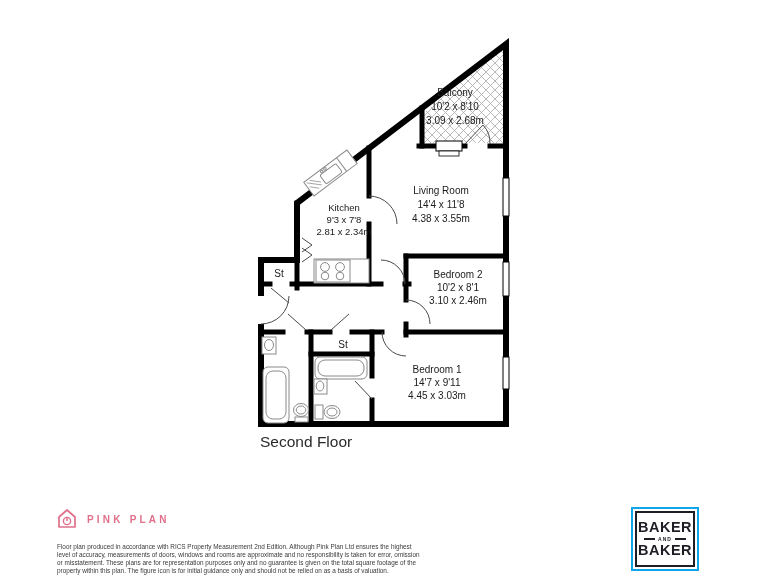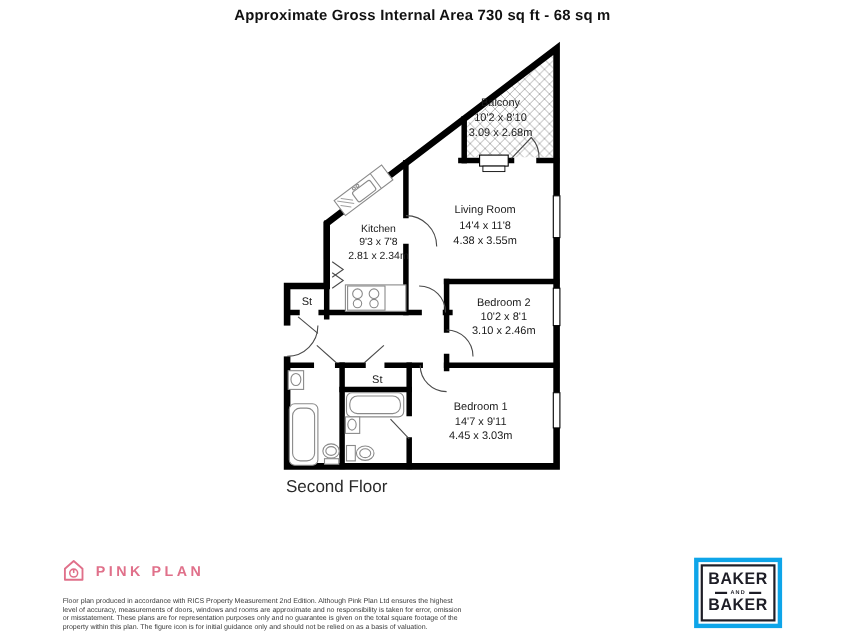--- a/index.html
+++ b/index.html
@@ -2,39 +2,38 @@
 <html><head>
 <meta charset="utf-8">
 <style>
   html,body{margin:0;padding:0;background:#fff;}
   .page{position:relative;width:768px;height:576px;background:#ffffff;overflow:hidden;
         font-family:"Liberation Sans",sans-serif;}
   .title{position:absolute;top:6px;left:0;width:768px;text-align:center;
          font-size:13.5px;font-weight:bold;color:#111;letter-spacing:.2px;}
   .plan-svg{position:absolute;left:0;top:0;}
   .pinkplan{position:absolute;left:55px;top:507px;display:flex;align-items:center;gap:8px;}
-  .pinkplan .label{font-size:13px;font-weight:bold;letter-spacing:3.2px;color:#e0708a;}
+  .pinkplan .label{font-size:10px;font-weight:bold;letter-spacing:3.2px;color:#e0708a;}
   .disclaimer{position:absolute;left:57px;top:543px;width:420px;
               font-size:6.4px;line-height:8px;color:#3a3a3a;}
-  .agent-logo{position:absolute;left:631px;top:507px;width:80px;height:64px;
-              border:4px solid #0ea5e9;box-sizing:border-box;padding:2px;background:#fff;}
+  .agent-logo{position:absolute;left:631px;top:507px;width:68px;height:64px;
+              border:2px solid #0ea5e9;box-sizing:border-box;padding:2px;background:#fff;}
   .agent-inner{border:2px solid #1d1d26;height:100%;box-sizing:border-box;
                display:flex;flex-direction:column;align-items:center;justify-content:center;}
   .agent-word{font-size:14.5px;font-weight:800;color:#1d1d26;letter-spacing:.5px;line-height:15px;
               transform:scaleY(1.05);}
   .agent-divider{display:flex;align-items:center;gap:3px;margin:1px 0;}
   .agent-divider .dash{width:11px;height:2.5px;background:#1d1d26;}
   .agent-divider .and{font-size:5px;font-weight:bold;letter-spacing:1px;color:#1d1d26;}
 </style>
 </head>
 <body>
 
 <div class="page">
 
-  <div class="title">Approximate Gross Internal Area 730 sq ft - 68 sq m</div>
 
   <svg class="plan-svg" width="768" height="576" viewBox="0 0 768 576">
     <defs>
       <pattern id="xhatch" width="9" height="9" patternUnits="userSpaceOnUse">
         <path d="M0,0 L9,9 M9,0 L0,9" stroke="#a8a8a8" stroke-width="0.8" fill="none"></path>
       </pattern>
     </defs>
 
     <polygon points="424,113 503,46 503,143 424,143" fill="url(#xhatch)" stroke="none"></polygon>
 

